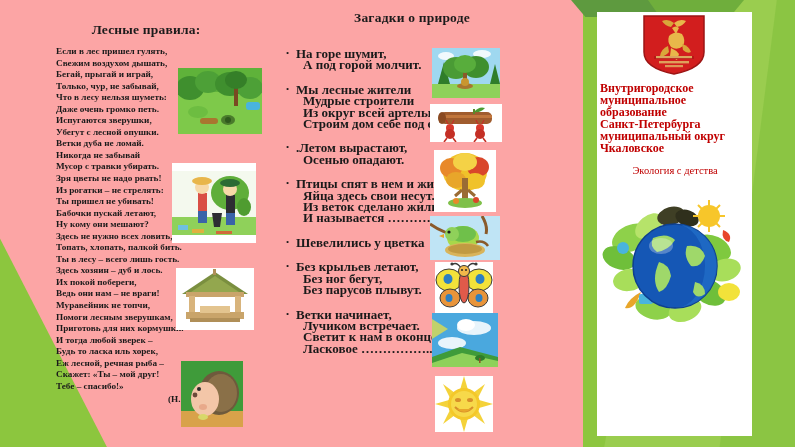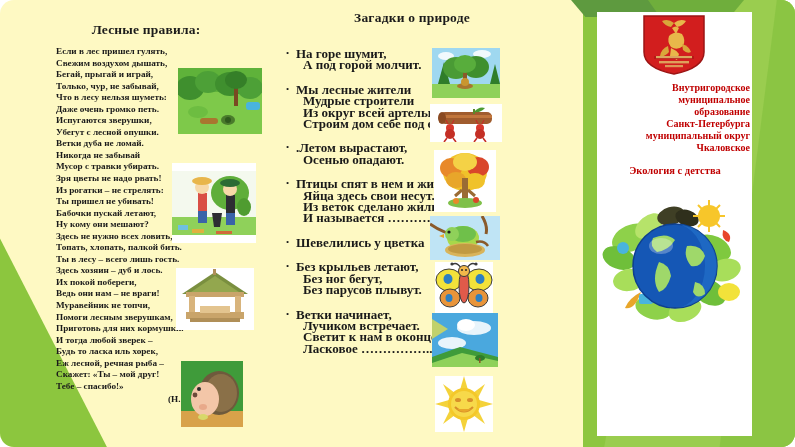--- a/index.html
+++ b/index.html
@@ -1,21 +1,21 @@
 <!DOCTYPE html>
 <html><head>
 <meta charset="utf-8">
 <style>
   html,body{margin:0;padding:0;}
   body{
     width:795px;height:447px;overflow:hidden;
     background:#ffffff;
     font-family:"Liberation Serif", serif;
   }
-  .slide{position:relative;width:795px;height:447px;overflow:hidden;background:#fef9c3;border-radius:14px;}
+  .slide{position:relative;width:795px;height:447px;overflow:hidden;background:#fca5a5;}
 
   
   .deco{position:absolute;pointer-events:none;}
   .deco-left-wedge{
     left:-10px;bottom:-6px;width:120px;height:300px;
     background:#8CC63E;
     clip-path:polygon(0% 100%, 0% 22%, 100% 100%);
   }
   .deco-right-bg{
     right:0;top:0;width:212px;height:447px;
@@ -74,26 +74,26 @@
   .riddle .rtext{
     font-size:13px;line-height:11.4px;font-weight:bold;color:#1a1a1a;
     white-space:pre-line;
   }
   .riddle .rtext .ind{display:block;padding-left:7px;}
 
   
   .emblem-wrap{position:absolute;left:641px;top:14px;width:66px;height:62px;}
   .org-text{
     position:absolute;left:600px;top:82px;width:150px;
-    text-align:right;color:#C00000;font-weight:bold;
-    font-size:10px;line-height:12px;white-space:pre-line;
+    text-align:left;color:#C00000;font-weight:bold;
+    font-size:12px;line-height:12px;white-space:pre-line;
   }
   .slogan{
     position:absolute;left:600px;top:165px;width:150px;
-    text-align:center;color:#C00000;font-weight:bold;font-size:10.5px;
+    text-align:center;color:#C00000;font-weight:normal;font-size:10.5px;
   }
   .globe-wrap{position:absolute;left:601px;top:196px;width:148px;height:152px;}
   .motto{
     position:absolute;left:598px;top:376px;width:154px;
     text-align:center;color:#1F3864;font-weight:bold;
     font-size:10.4px;line-height:13px;white-space:pre-line;
   }
 
   
   .pic{position:absolute;overflow:hidden;}

